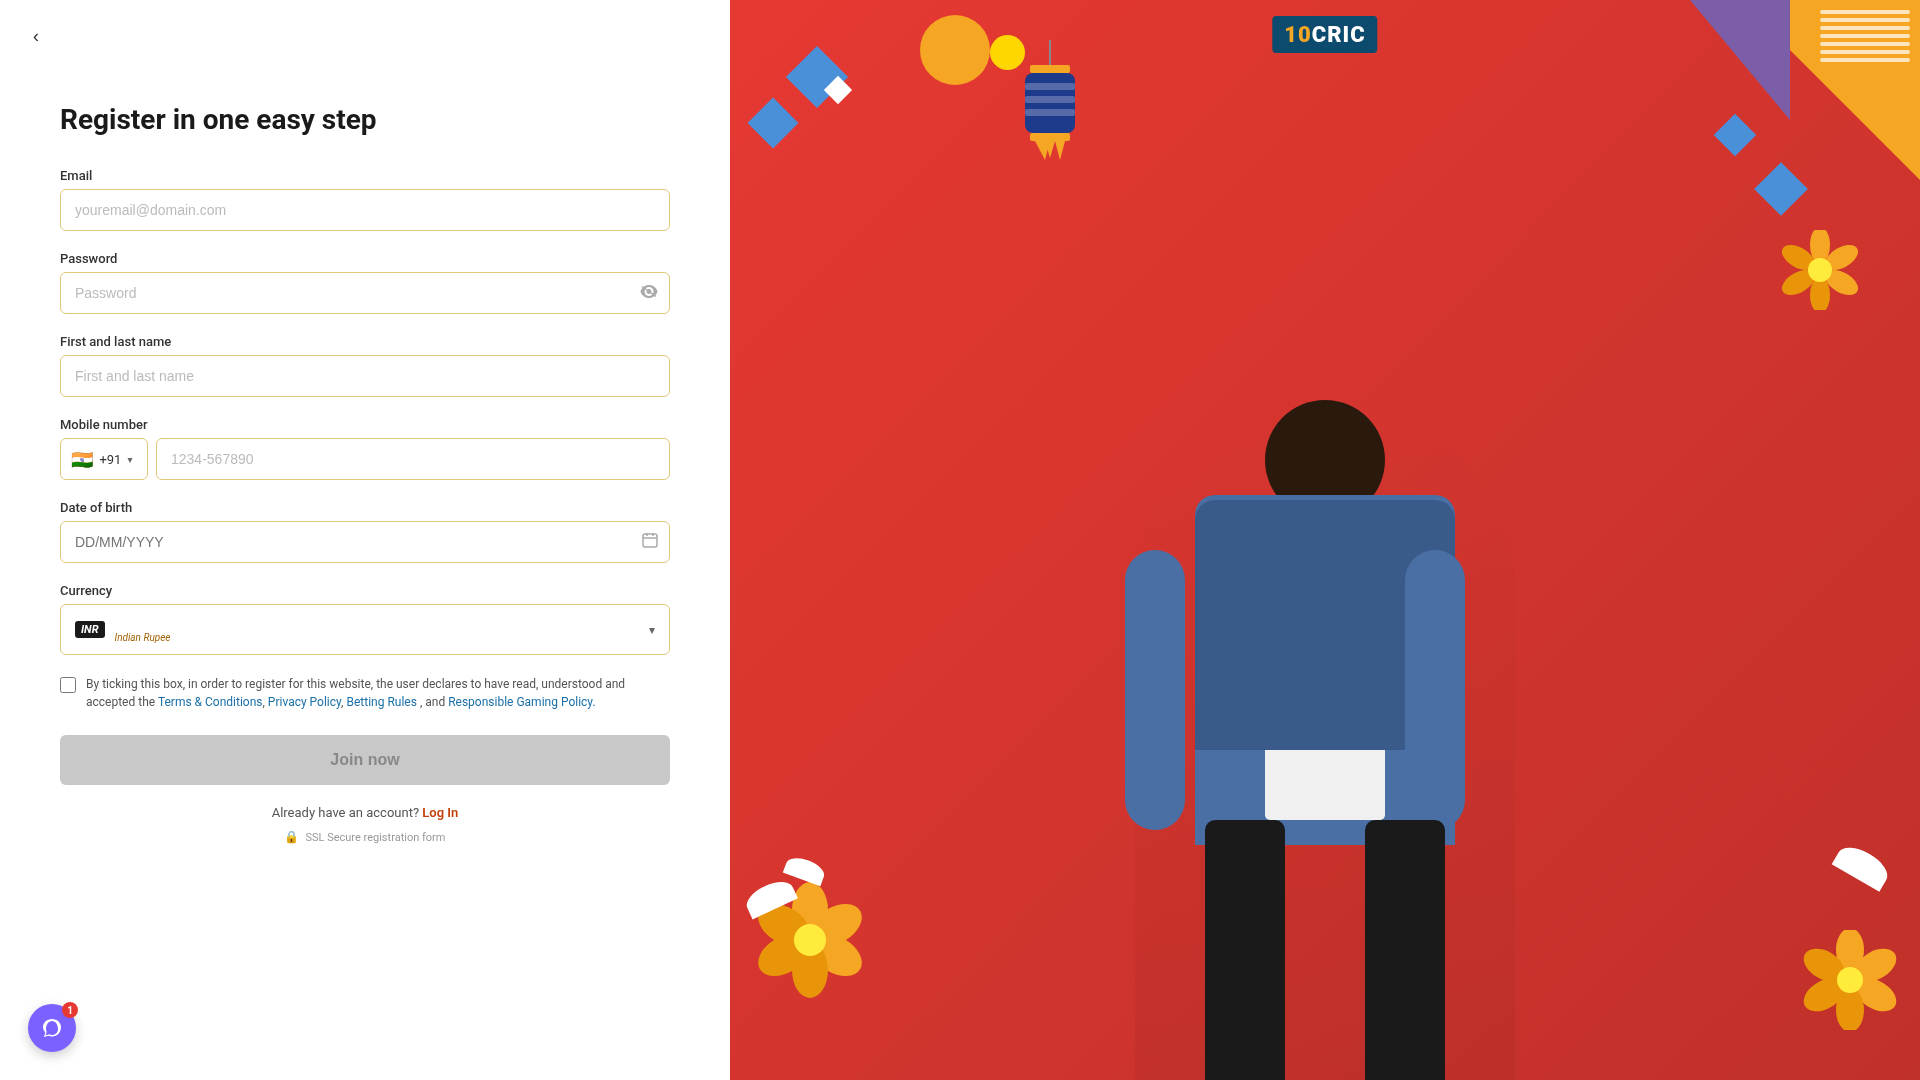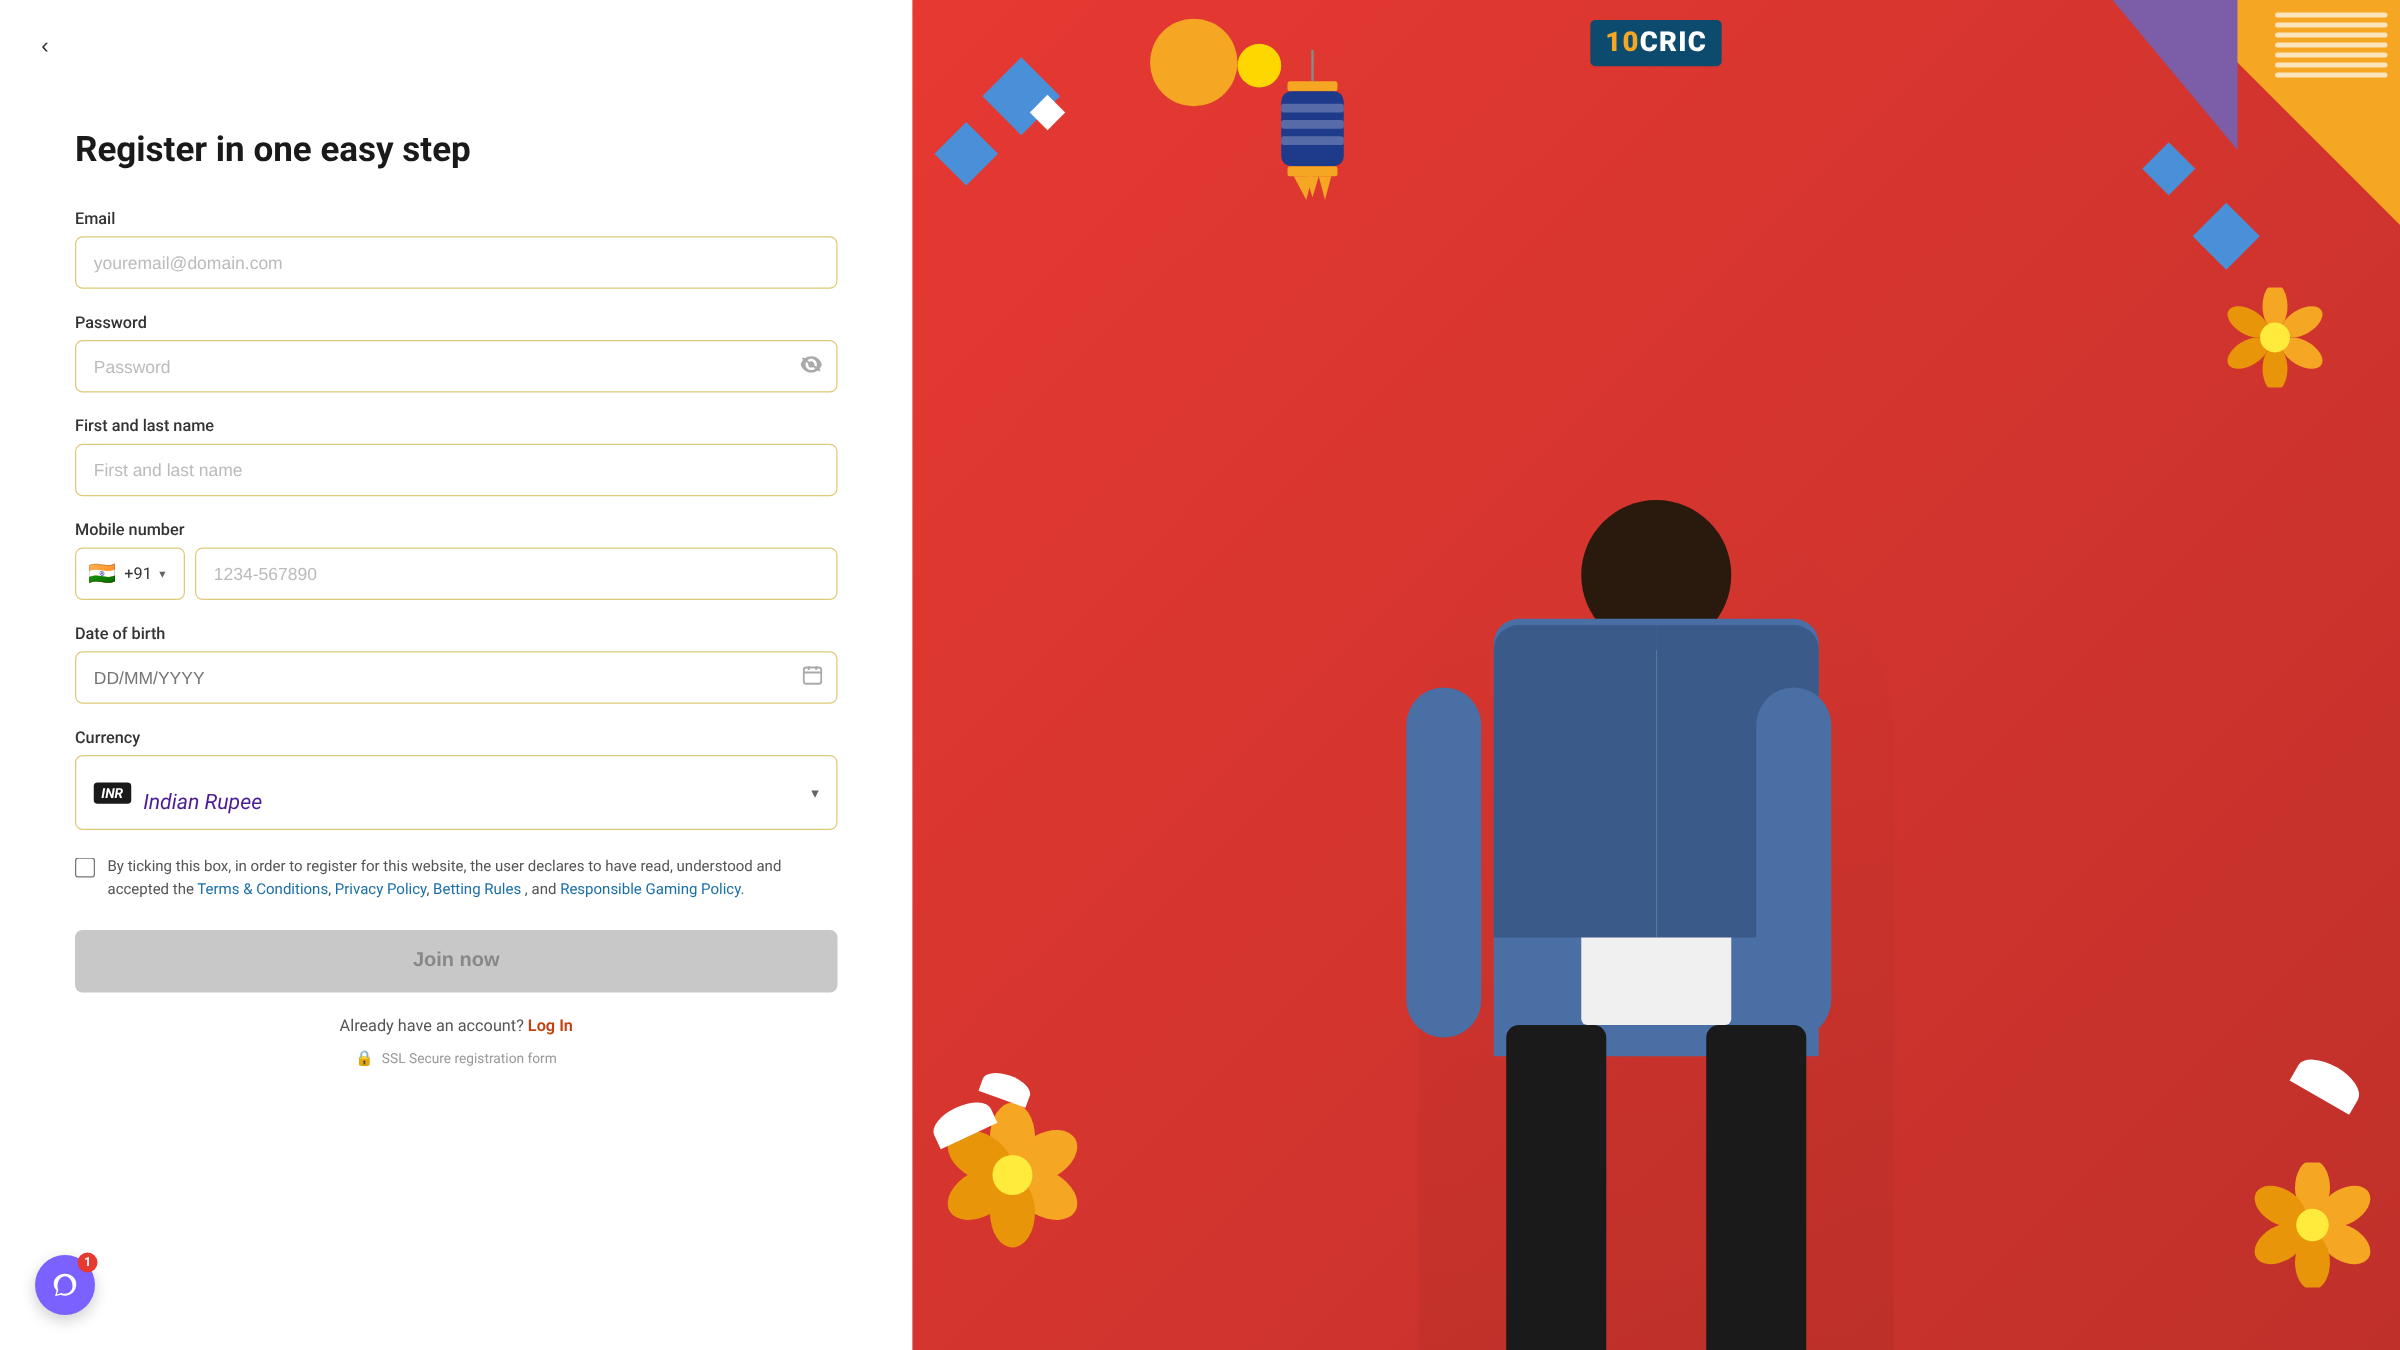--- a/index.html
+++ b/index.html
@@ -180,22 +180,22 @@
     .inr-badge {
       background: #1a1a1a;
       color: #fff;
       font-size: 11px;
       font-weight: 700;
       padding: 2px 6px;
       border-radius: 3px;
     }
 
     .currency-name {
-      font-size: 17px;
-      color: #4c1d95;
+      font-size: 10px;
+      color: #a16207;
       margin-top: 16px;
     }
 
     .currency-chevron {
       color: #666;
       font-size: 12px;
     }
 
     
     .terms-section {

